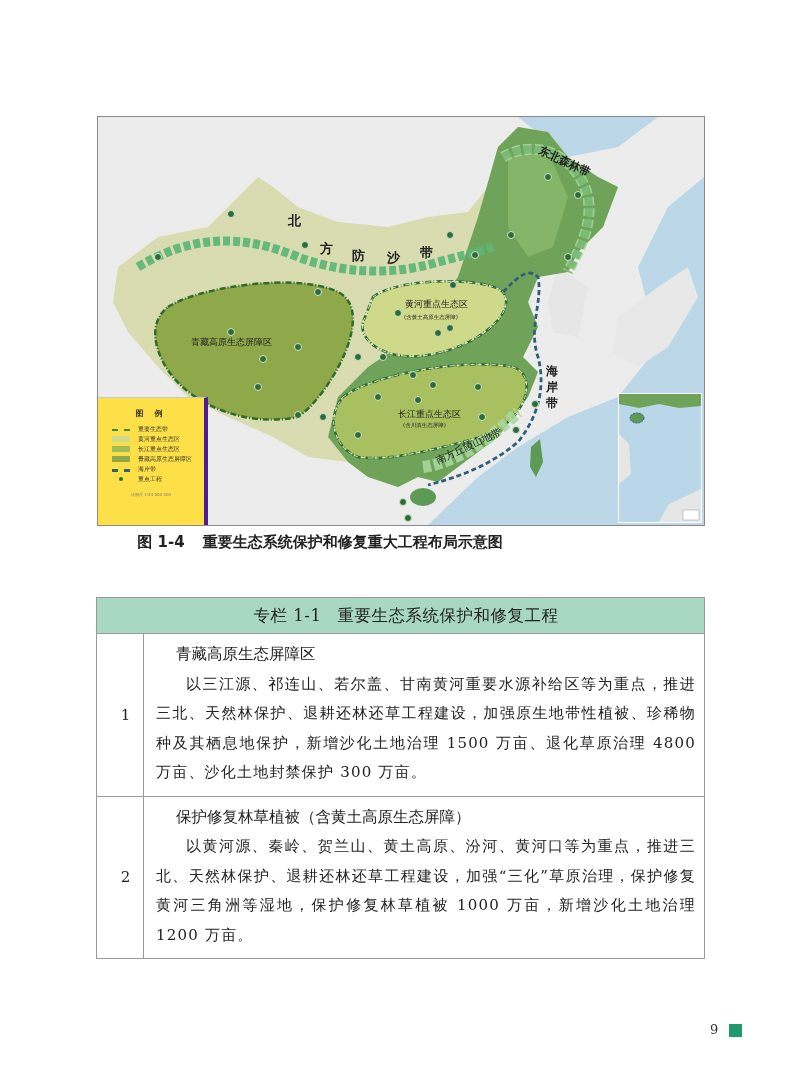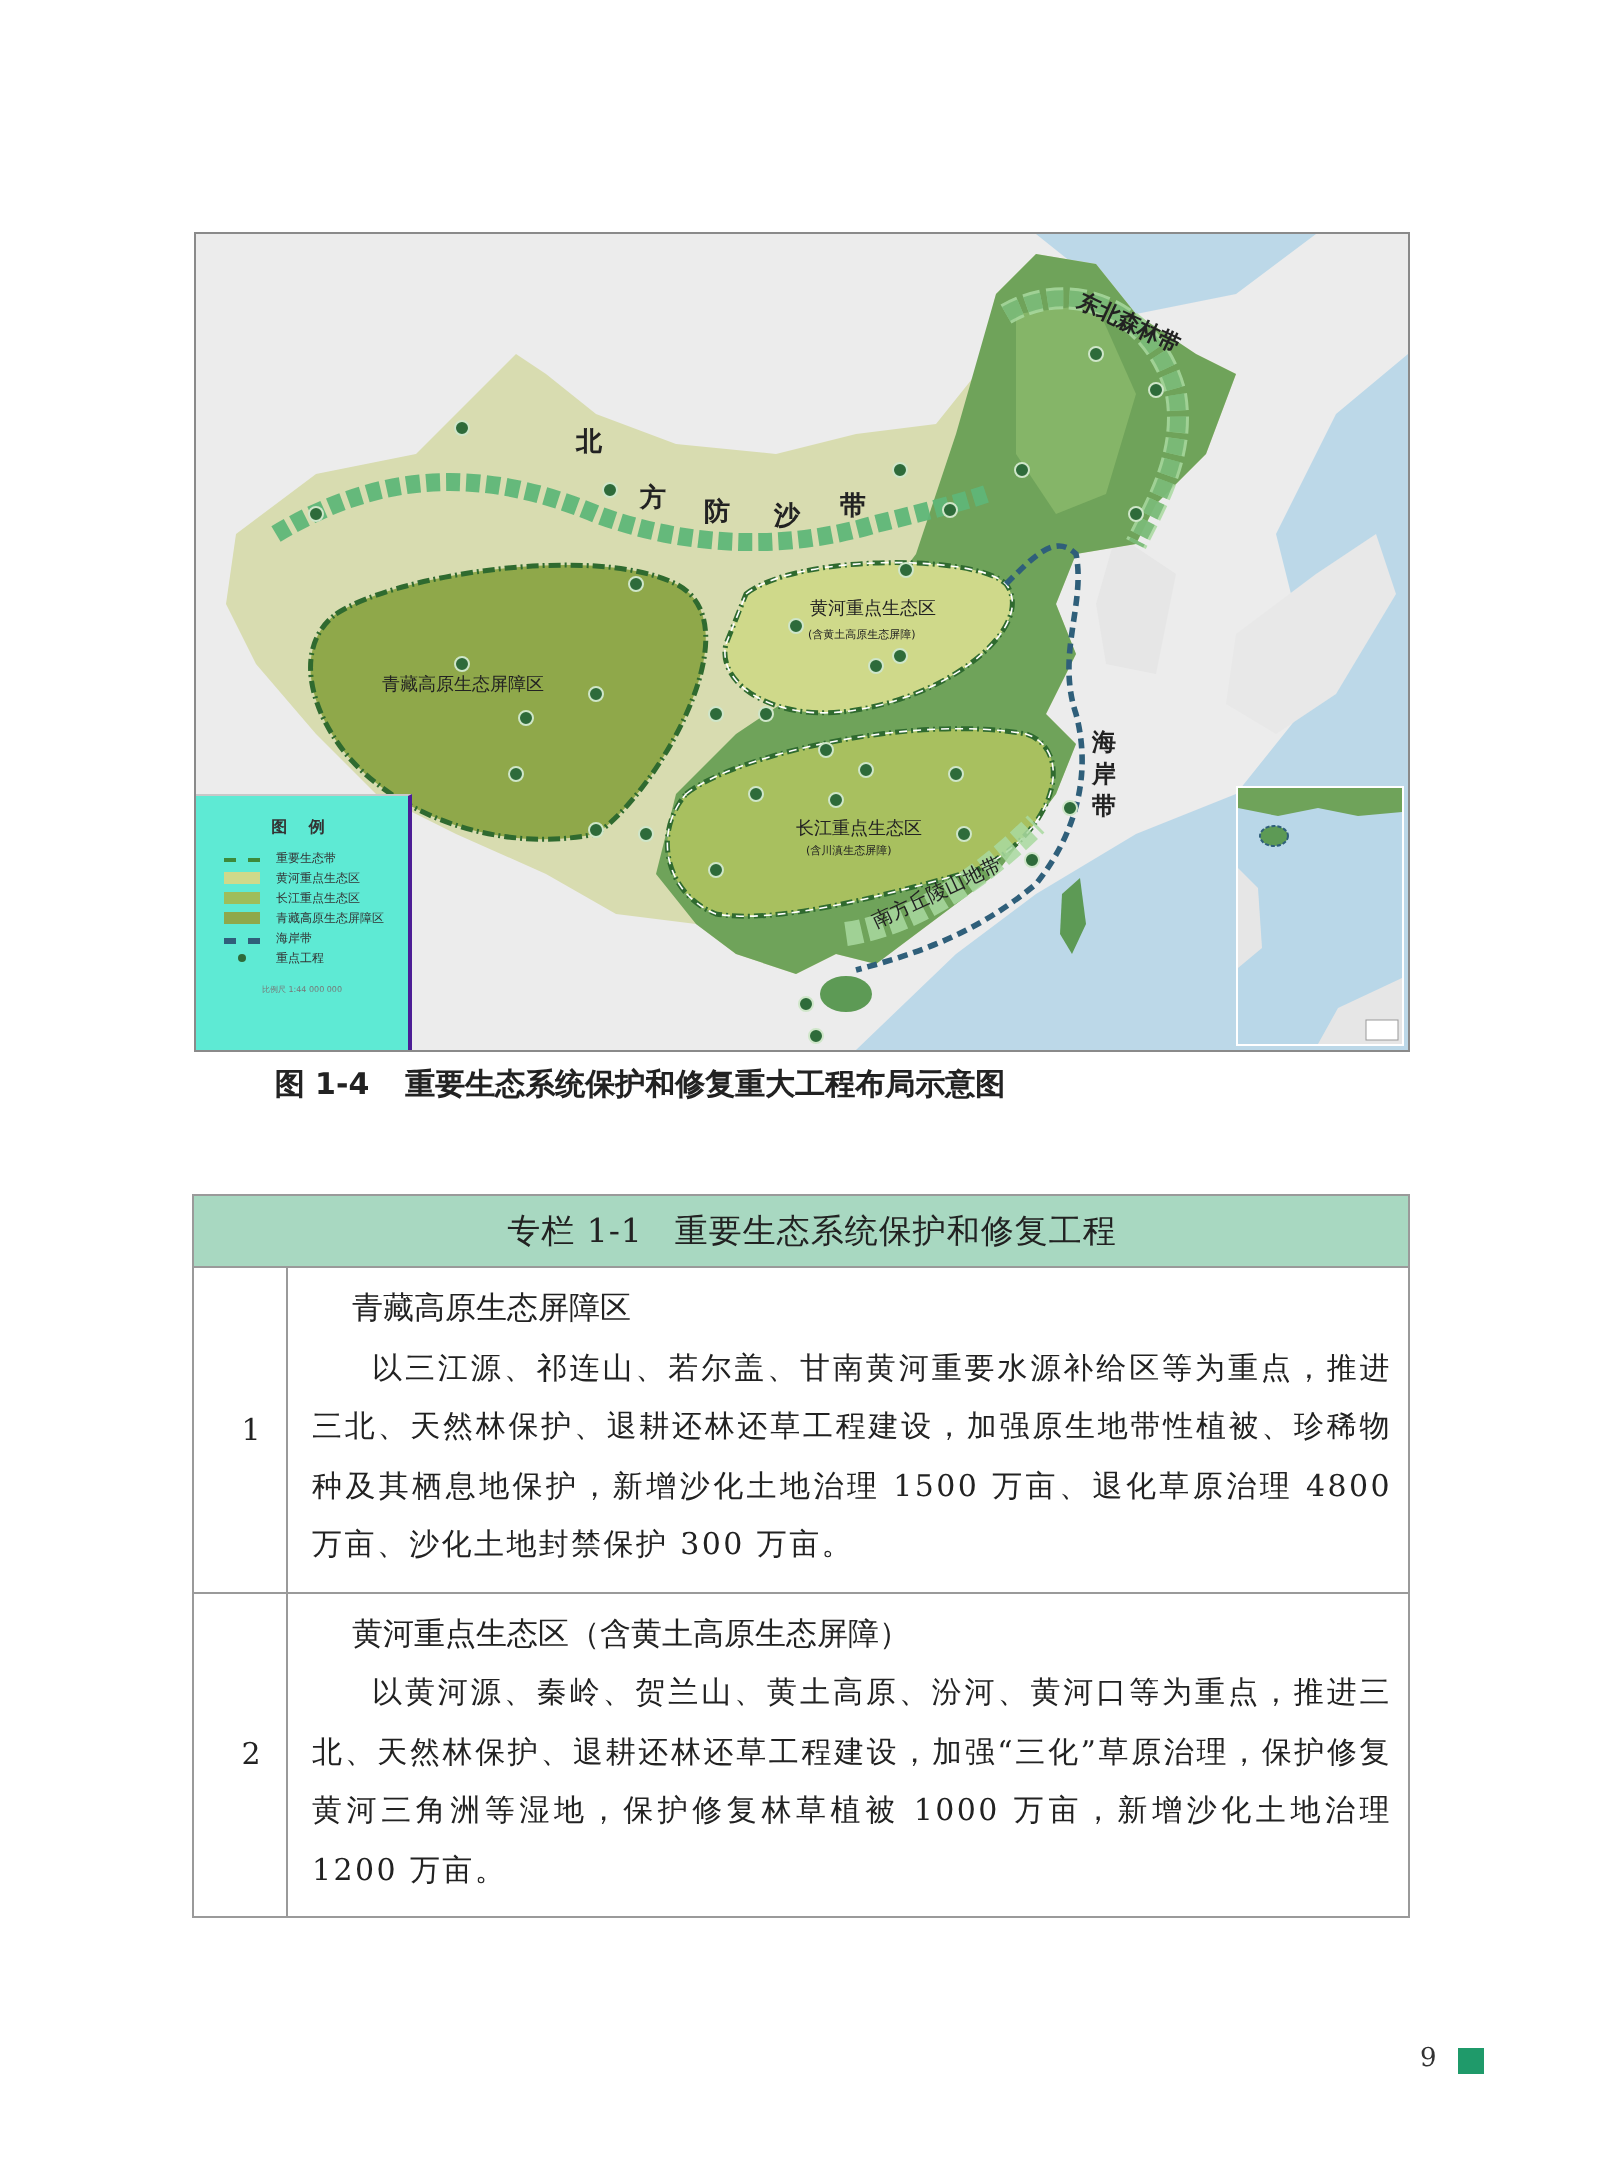--- a/index.html
+++ b/index.html
@@ -7,21 +7,21 @@
     width:800px; height:1085px; background:#ffffff; position:relative; overflow:hidden;
     font-family: "DejaVu Serif", "Liberation Serif", serif; color:#222;
   }
   .map-figure {
     position:absolute; left:97px; top:116px; width:606px; height:408px;
     border:1px solid #8a8a8a; overflow:hidden; background:#cfe3ee;
   }
   .map-figure svg { display:block; }
   .legend {
     position:absolute; left:0; top:280px; width:106px; height:128px;
-    background:#5eead4; border-right:2px solid #4c1d95; border-top:1px solid #c8c8c8;
+    background:#fde047; border-right:4px solid #4c1d95; border-top:1px solid #c8c8c8;
     font-family: "DejaVu Sans", sans-serif; font-size:6px; color:#333;
   }
   .legend-title { text-align:center; font-weight:bold; font-size:8px; margin-top:10px; margin-bottom:5px; letter-spacing:4px; }
   .legend-row { display:flex; align-items:center; height:10px; padding-left:14px; }
   .legend-swatch { width:18px; height:6px; margin-right:8px; box-sizing:border-box; }
   .legend-scale { text-align:center; font-size:4px; color:#777; margin-top:8px; }
   .inset {
     position:absolute; right:2px; bottom:2px; width:82px; height:128px;
     border:1px solid #ffffff; background:#b7d5e6; overflow:hidden;
   }
@@ -208,21 +208,21 @@
     <tr>
       <td class="num-cell">1</td>
       <td class="content-cell">
         <div class="row-title">青藏高原生态屏障区</div>
         <div class="row-body">以三江源、祁连山、若尔盖、甘南黄河重要水源补给区等为重点，推进三北、天然林保护、退耕还林还草工程建设，加强原生地带性植被、珍稀物种及其栖息地保护，新增沙化土地治理 1500 万亩、退化草原治理 4800 万亩、沙化土地封禁保护 300 万亩。</div>
       </td>
     </tr>
     <tr>
       <td class="num-cell">2</td>
       <td class="content-cell">
-        <div class="row-title">黄河重点生态区（含黄土高原生态屏障）</div>
+        <div class="row-title">保护修复林草植被（含黄土高原生态屏障）</div>
         <div class="row-body">以黄河源、秦岭、贺兰山、黄土高原、汾河、黄河口等为重点，推进三北、天然林保护、退耕还林还草工程建设，加强“三化”草原治理，保护修复黄河三角洲等湿地，保护修复林草植被 1000 万亩，新增沙化土地治理 1200 万亩。</div>
       </td>
     </tr>
   </tbody>
 </table>
 
 <div class="page-num">9</div>
 <div class="page-mark"></div>
 
 </body></html>

